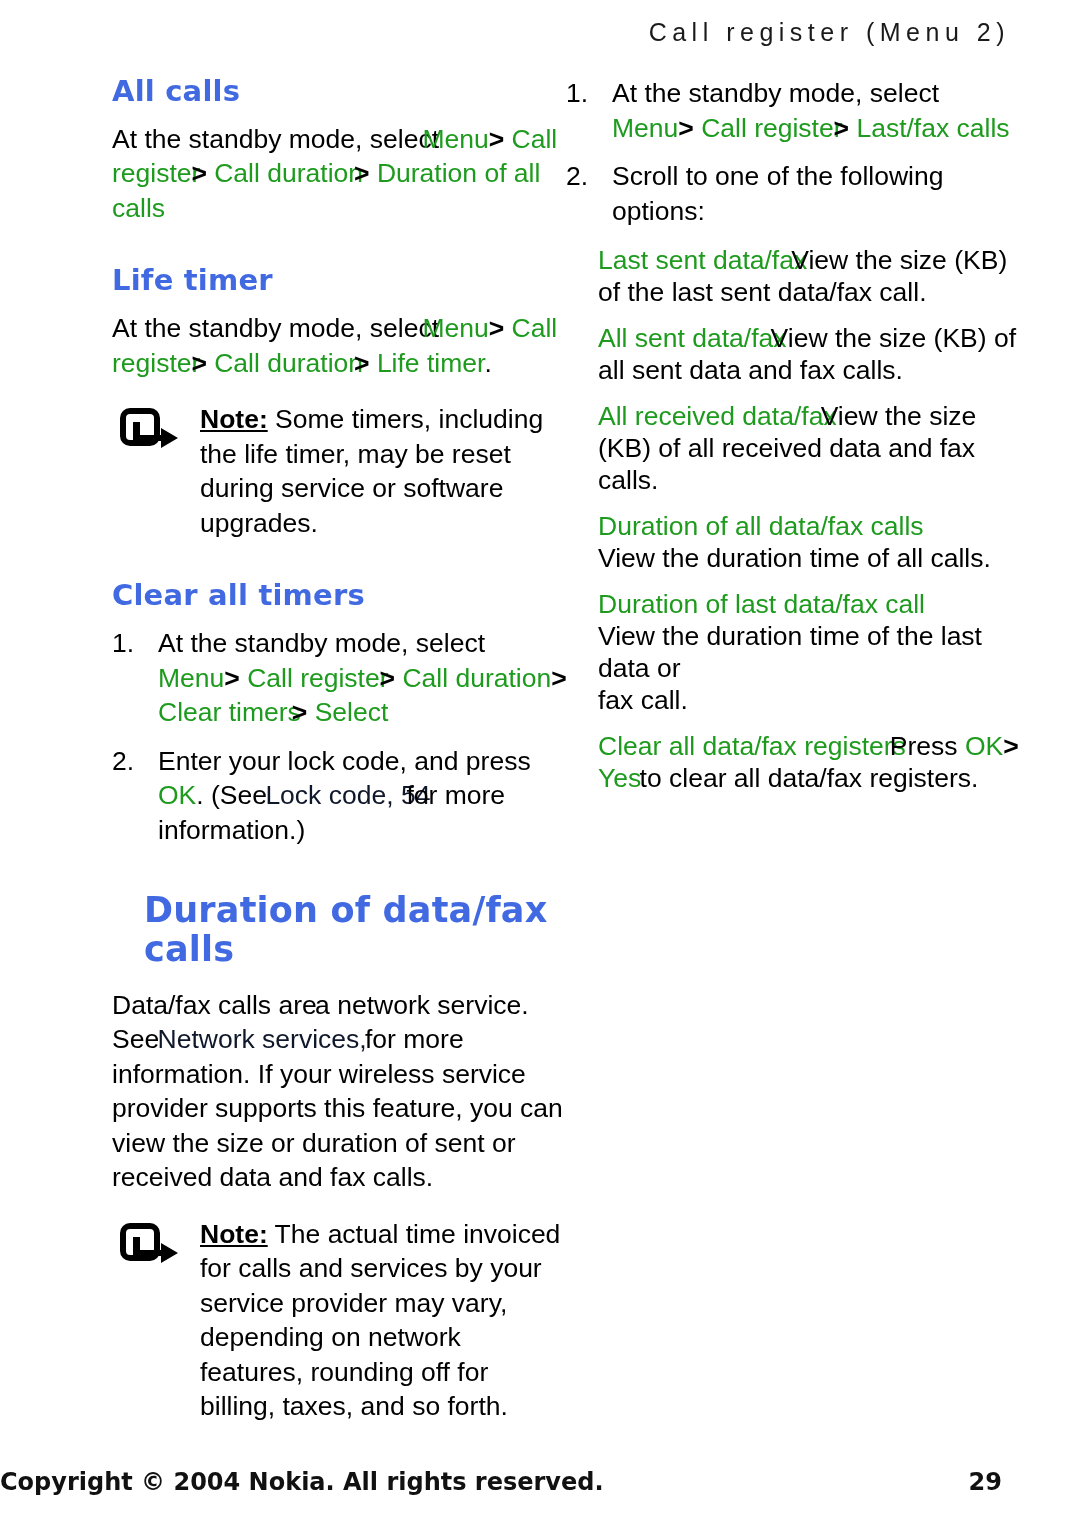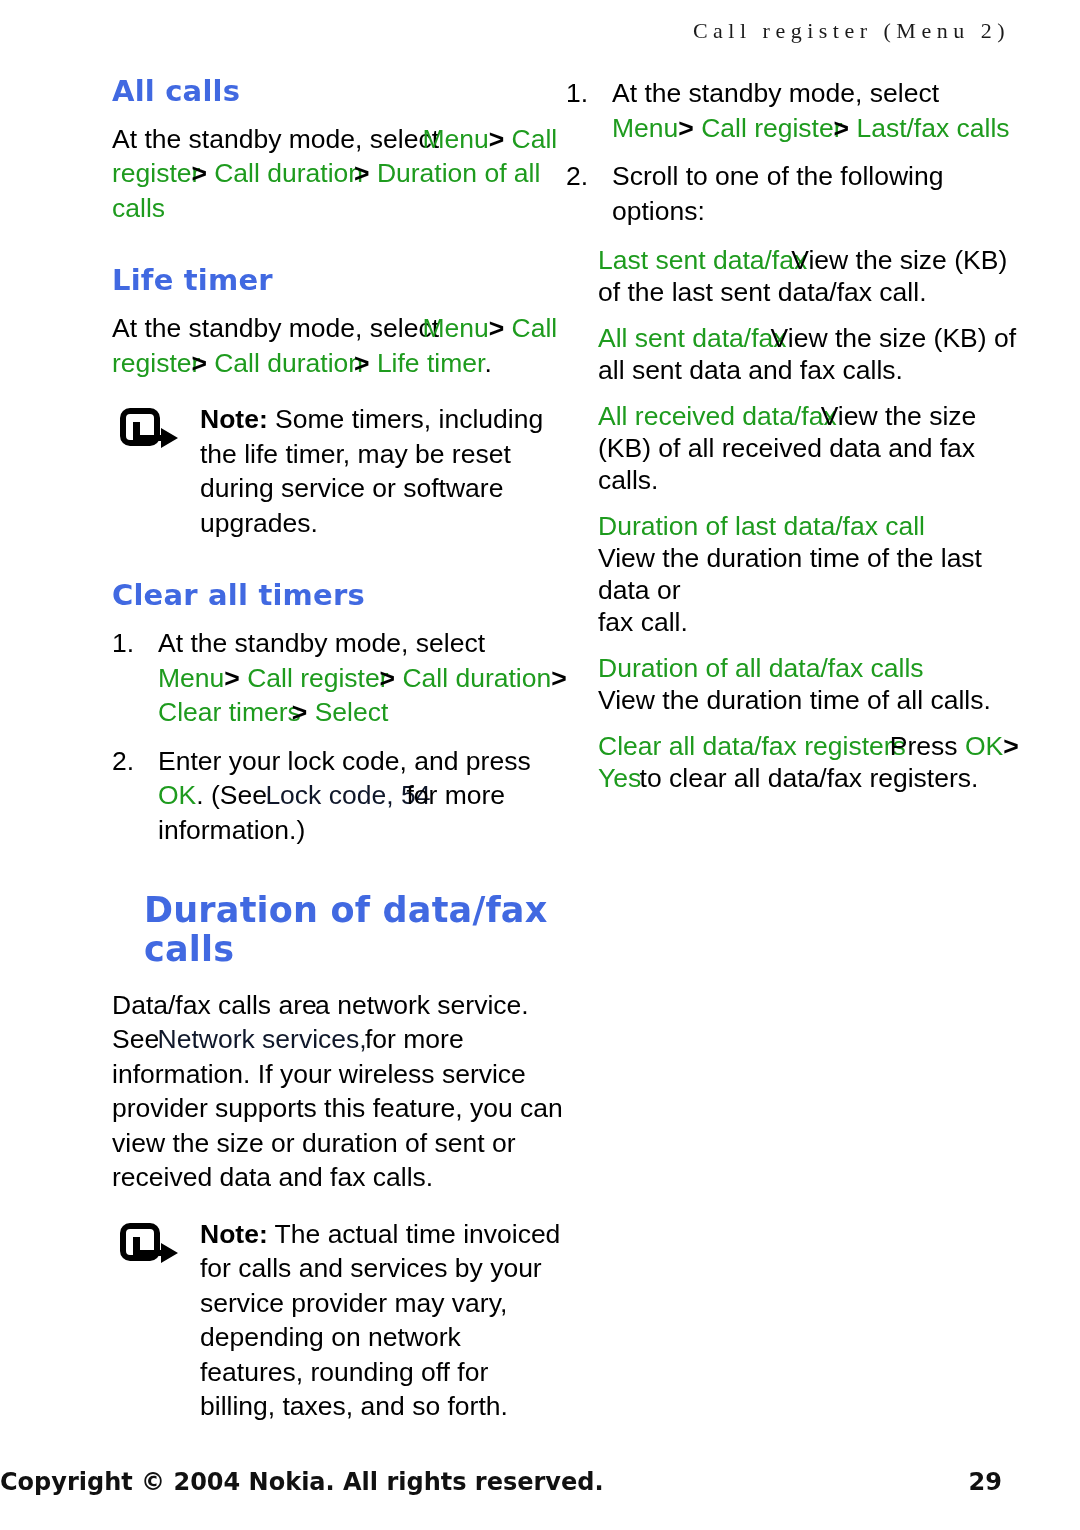--- a/index.html
+++ b/index.html
@@ -21,22 +21,22 @@
     height: 1530px;
   }
 
   
   .running-head {
     position: absolute;
     top: 18px;
     left: 0;
     width: 1010px;
     text-align: right;
-    font-family: Liberation Serif, serif;
-    font-size: 22px;
+    font-family: Liberation Sans, sans-serif;
+    font-size: 25px;
     letter-spacing: 5.5px;
     color: #1a1a1a;
     white-space: nowrap;
   }
 
   
   .col {
     position: absolute;
     top: 76px;
     width: 455px;
@@ -121,20 +121,21 @@
     width: 62px;
     height: 44px;
   }
   .note p {
     font-size: 26.5px;
     line-height: 34.5px;
     margin: 0;
   }
   .note .note-label {
     font-weight: bold;
+    text-decoration: underline;
   }
 
   
   .optblock {
     font-size: 26.5px;
     line-height: 32px;
     margin: 0 0 14px 32px;
   }
 
   
@@ -227,23 +228,23 @@
       </li>
     </ol>
 
     <div class="optblock"><span class="green">Last sent data/fax</span><span class="black overlap">View the size (KB) of the last sent data/fax call.</span></div>
 
 
     <div class="optblock"><span class="green">All sent data/fax</span><span class="black overlap">View the size (KB) of all sent data and fax calls.</span></div>
 
     <div class="optblock"><span class="green">All received data/fax</span><span class="black overlap">View the size (KB) of all received data and fax calls.</span></div>
 
+    <div class="optblock"><span class="green">Duration of all data/fax calls</span><br><span class="black">View the duration time of all calls.</span></div>
+
     <div class="optblock"><span class="green">Duration of last data/fax call</span><br><span class="black">View the duration time of the last data or</span><br><span class="black">fax call.</span></div>
-
-    <div class="optblock"><span class="green">Duration of all data/fax calls</span><br><span class="black">View the duration time of all calls.</span></div>
 
     <div class="optblock"><span class="green">Clear all data/fax registers</span><span class="black overlap">Press </span><span class="green">OK</span><span class="arrow">&gt;</span> <span class="green">Yes</span><span class="black overlap-sm"> to clear all data/fax registers.</span></div>
   </div>
 
   <div class="footer">
     <span class="copyright">Copyright © 2004 Nokia. All rights reserved.</span>
     <span class="pageno">29</span>
   </div>
 
 </div>

